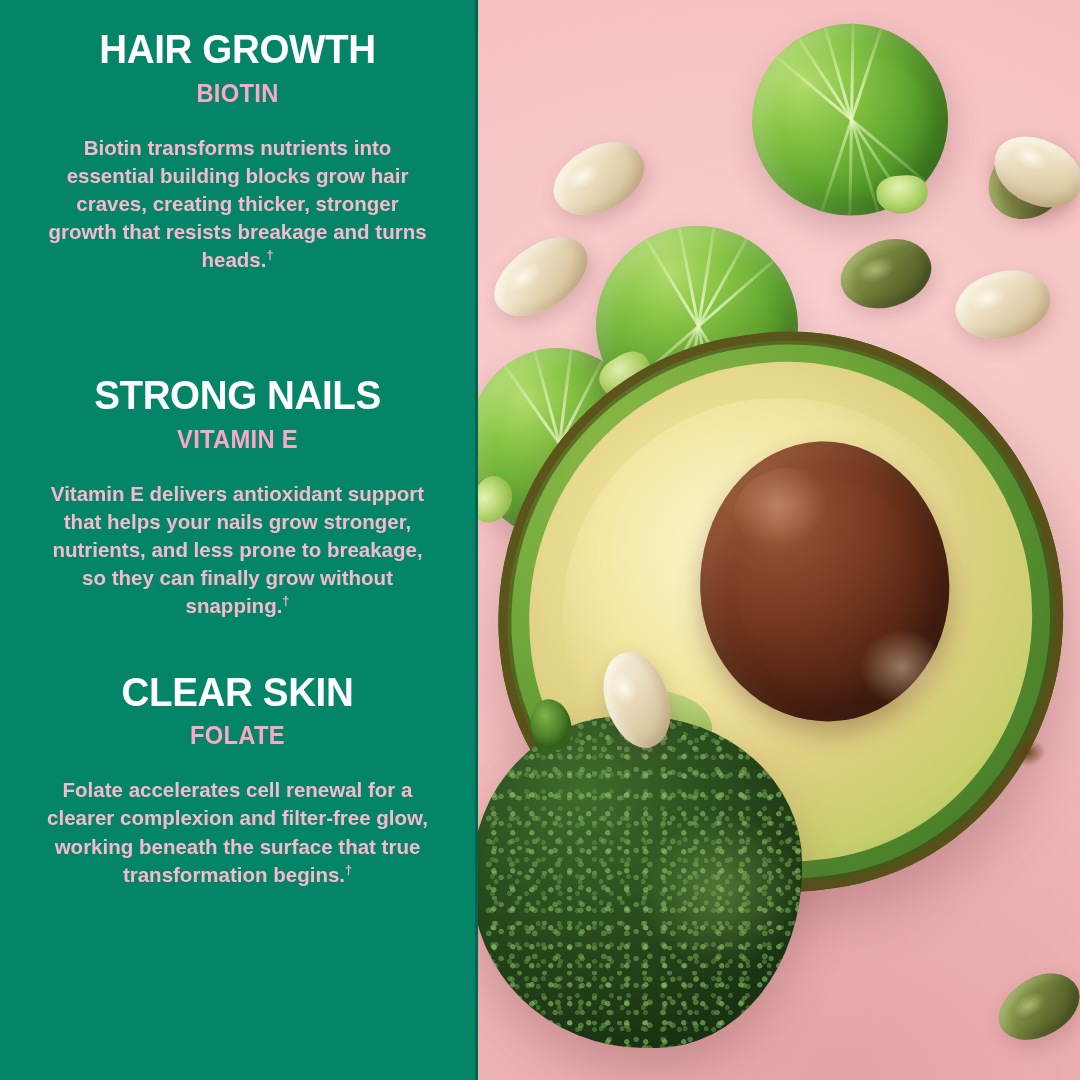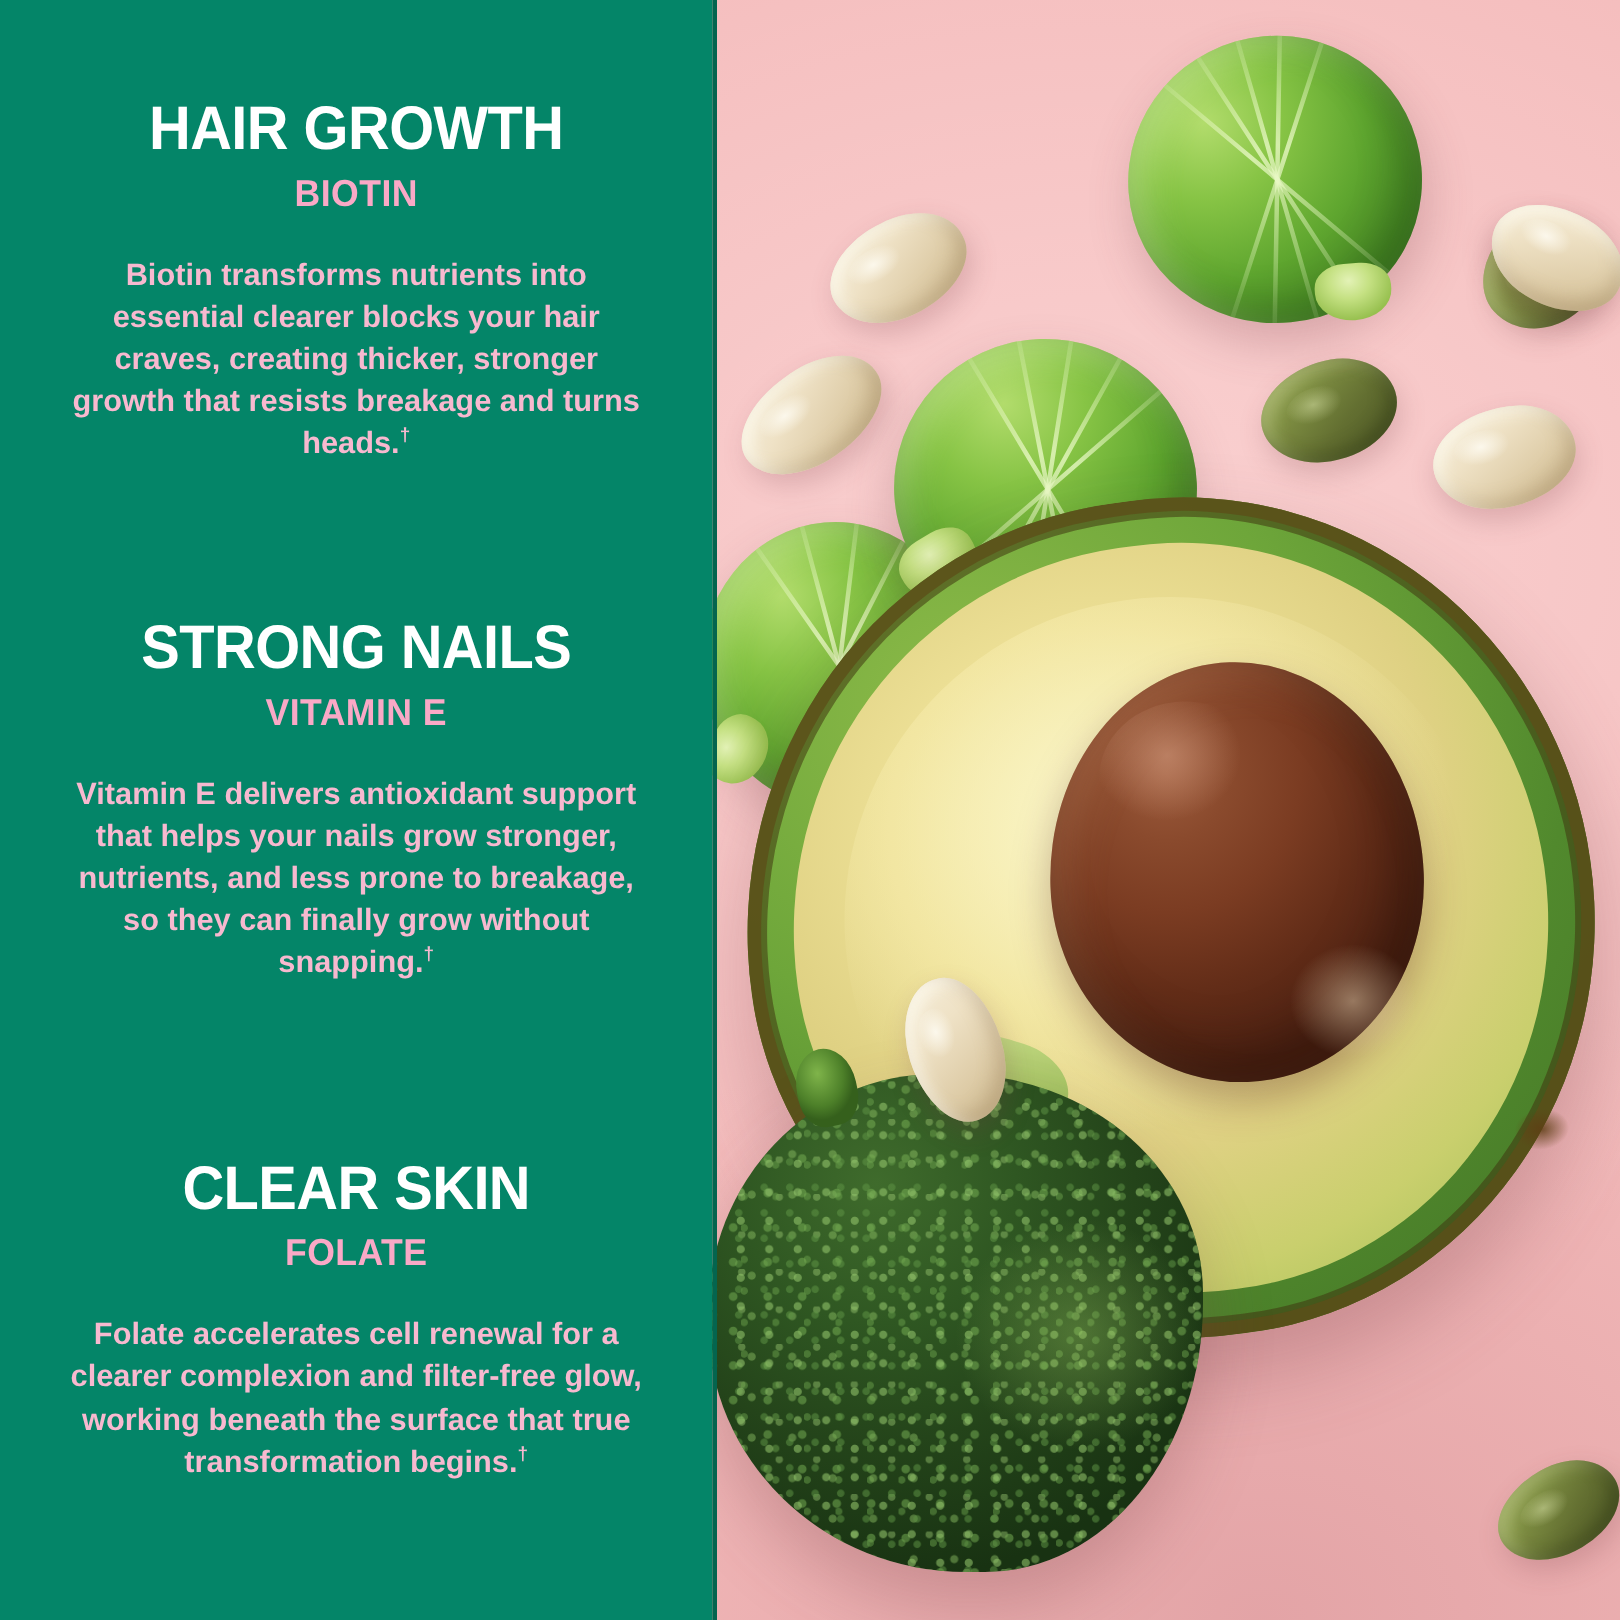--- a/index.html
+++ b/index.html
@@ -34,23 +34,23 @@
     position:absolute; left:0; top:0;
     width:475px; height:1080px;
     background:#048568;
     z-index:40;
     padding:0 34px;
     display:flex; flex-direction:column;
     justify-content:flex-start;
   }
 
   .block { text-align:center; width:100%; }
-  .block.b1 { margin-top:64px; }
+  .block.b1 { margin-top:28px; }
   .block.b2 { margin-top:100px; }
-  .block.b3 { margin-top:114px; }
+  .block.b3 { margin-top:50px; }
 
   .headline{
     color:#ffffff;
     font-weight:700;
     font-size:41px;
     line-height:1.04;
     letter-spacing:-0.4px;
     transform:scaleX(.94);
     white-space:nowrap;
   }
@@ -346,21 +346,21 @@
     <div class="item seed-green sd8"></div>
   </div>
 
   <div class="divider"></div>
 
   <div class="text-panel">
 
     <div class="block b1">
       <div class="headline">HAIR GROWTH</div>
       <div class="subhead">BIOTIN</div>
-      <p class="body-copy"><span>Biotin transforms nutrients into essential clearer blocks your hair craves, creating thicker, stronger growth that resists breakage and turns heads.</span><sup>†</sup></p>
+      <p class="body-copy"><span>Biotin transforms nutrients into essential building blocks grow hair craves, creating thicker, stronger growth that resists breakage and turns heads.</span><sup>†</sup></p>
     </div>
 
     <div class="block b2">
       <div class="headline">STRONG NAILS</div>
       <div class="subhead">VITAMIN E</div>
       <p class="body-copy"><span>Vitamin E delivers antioxidant support that helps your nails grow stronger, nutrients, and less prone to breakage, so they can finally grow without snapping.</span><sup>†</sup></p>
     </div>
 
     <div class="block b3">
       <div class="headline">CLEAR SKIN</div>

